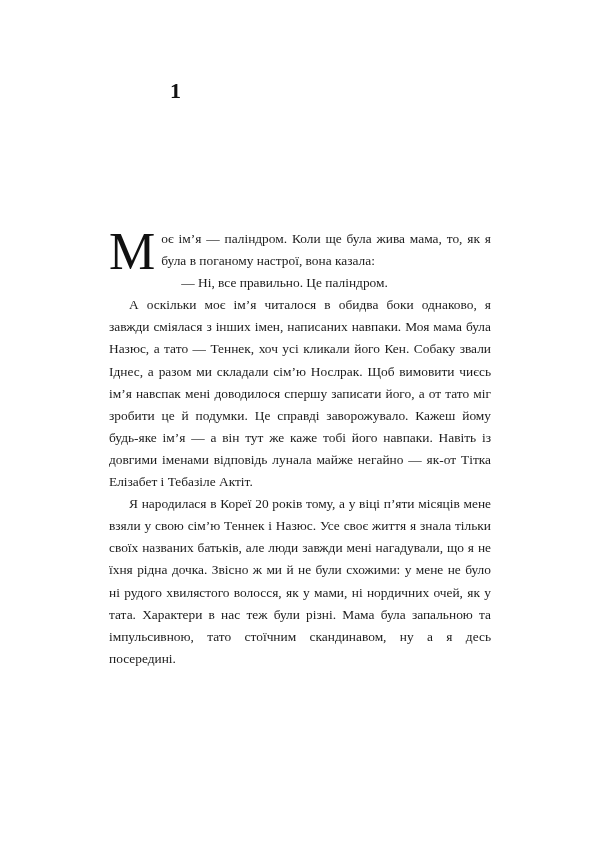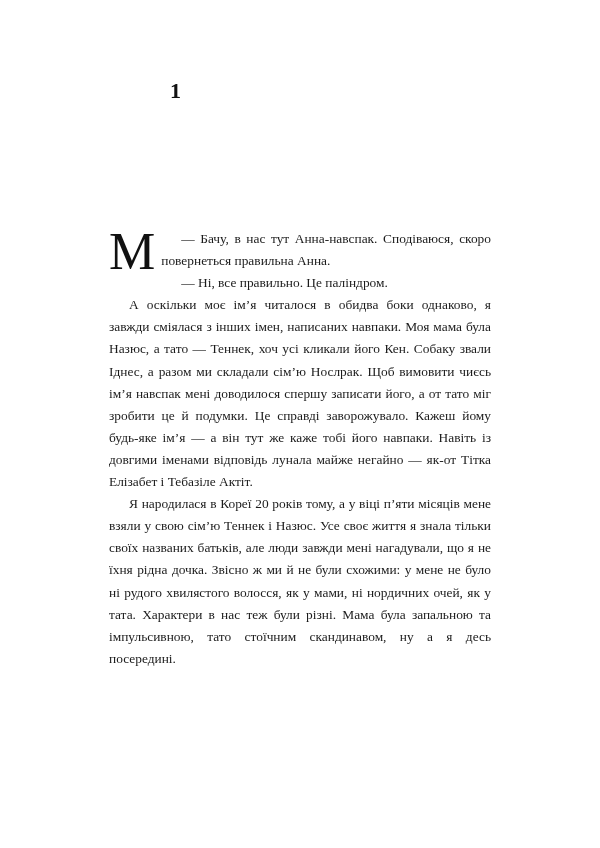--- a/index.html
+++ b/index.html
@@ -65,23 +65,22 @@
 </style>
 </head>
 <body>
 
 <div class="page">
 
   <div class="chapter-number">1</div>
 
   <div class="body-text">
 
-    <p class="first"><span class="dropcap">М</span></p>
+    <p class="first"><span class="dropcap">М</span><span>оє ім’я — паліндром. Коли ще була жива мама, то, як я була в поганому настрої, вона казала:</span></p>
 
-    <p class="indent"><span>— Бачу, в нас тут Анна-навспак. Сподіваюся, скоро повернеться правильна Анна.</span></p>
 
 
     <p class="indent"><span>— Ні, все правильно. Це паліндром.</span></p>
 
     <p class="indent"><span>А оскільки моє ім’я читалося в обидва боки однаково, я завжди сміялася з інших імен, написаних навпаки. Моя мама була Назюс, а тато — Теннек, хоч усі кликали його Кен. Собаку звали Іднес, а разом ми складали сім’ю Нослрак. Щоб вимовити чиєсь ім’я навспак мені доводилося спершу записати його, а от тато міг зробити це й подумки. Це справді заворожувало. Кажеш йому будь-яке ім’я — а він тут же каже тобі його навпаки. Навіть із довгими іменами відповідь лунала майже негайно — як-от Тітка Елізабет і Тебазіле Актіт.</span></p>
 
     <p class="indent"><span>Я народилася в Кореї 20 років тому, а у віці п’яти місяців мене взяли у свою сім’ю Теннек і Назюс. Усе своє життя я знала тільки своїх названих батьків, але люди завжди мені нагадували, що я не їхня рідна дочка. Звісно ж ми й не були схожими: у мене не було ні рудого хвилястого волосся, як у мами, ні нордичних очей, як у тата. Характери в нас теж були різні. Мама була запальною та імпульсивною, тато стоїчним скандинавом, ну а я десь посередині.</span></p>
 
   </div>
 </div>

